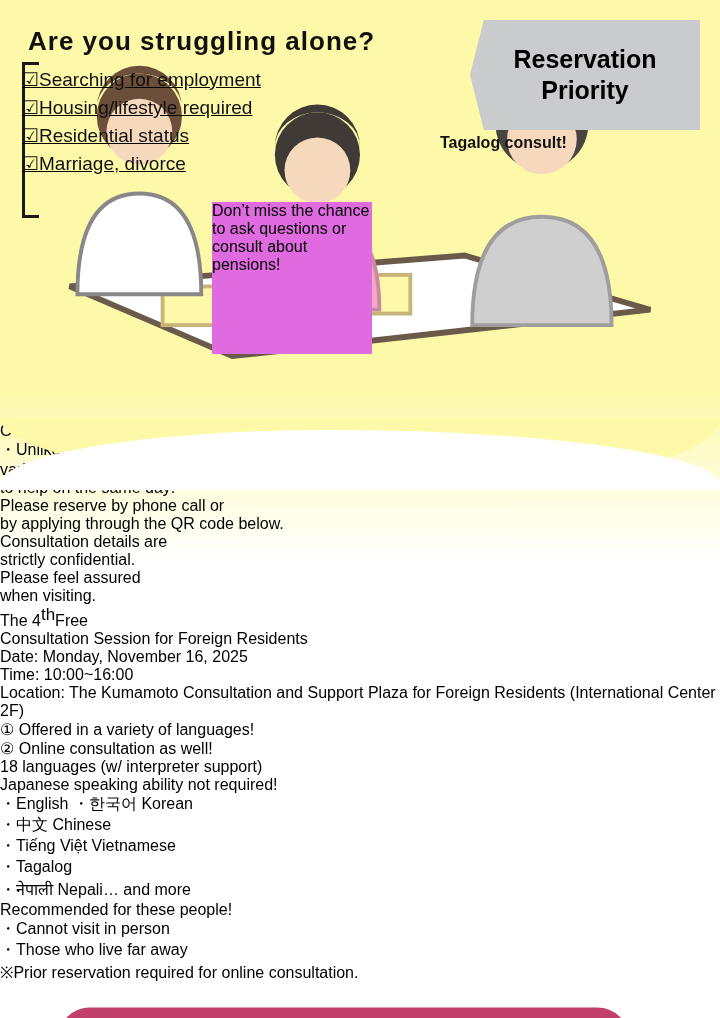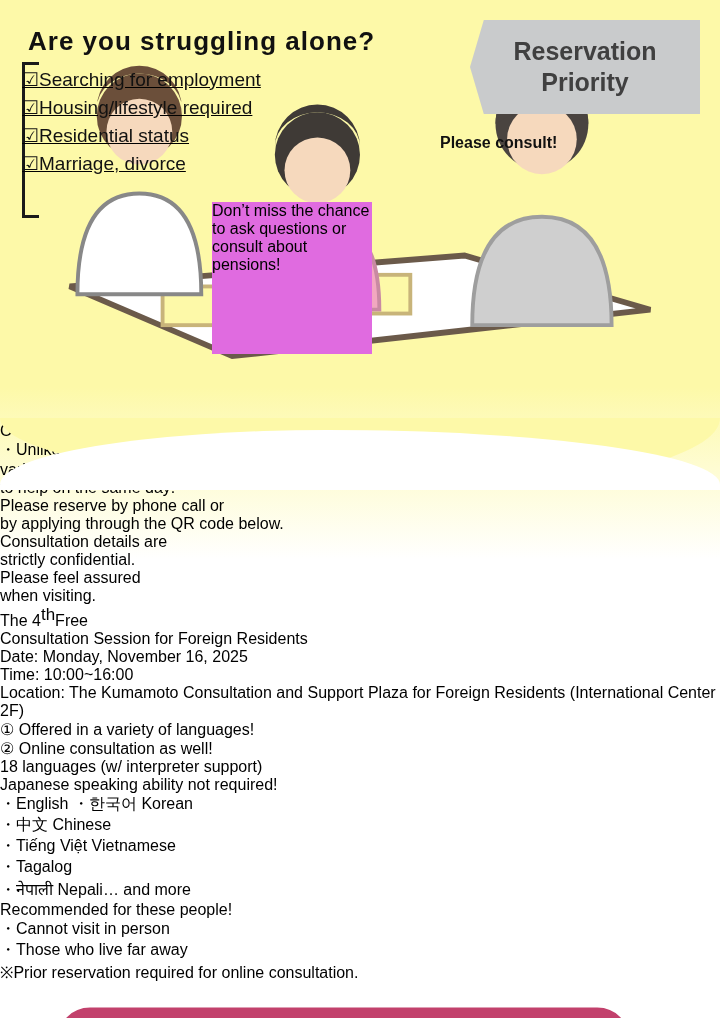--- a/index.html
+++ b/index.html
@@ -36,25 +36,25 @@
     position:absolute;left:22px;top:62px;width:14px;height:150px;
     border-left:3px solid #1a1a1a;border-top:3px solid #1a1a1a;border-bottom:3px solid #1a1a1a;
   }
   .checklist{
     position:absolute;left:22px;top:66px;width:420px;text-decoration:underline;
   }
   .checklist div{
     font-size:19px;color:#111;line-height:1.48;
   }
   .res-priority{
-    position:absolute;left:470px;top:20px;width:230px;height:94px;
+    position:absolute;left:470px;top:20px;width:230px;height:110px;
     background:#c9cbcc;
     clip-path:polygon(6% 0,100% 0,100% 100%,6% 100%,0 50%);
     display:flex;flex-direction:column;align-items:center;justify-content:center;
-    color:#404040;font-size:25px;font-weight:bold;line-height:1.25;
+    color:#000000;font-size:25px;font-weight:bold;line-height:1.25;
   }
   .please-consult{
     position:absolute;left:440px;top:133px;width:140px;
     font-size:16px;font-weight:bold;color:#111;line-height:1.25;
   }
 
   
   .starburst{
     position:absolute;left:212px;top:202px;width:160px;height:152px;
     background:#e06be0;
@@ -195,21 +195,21 @@
     <div>☑Searching for employment</div>
     <div>☑Housing/lifestyle required</div>
     <div>☑Residential status</div>
     <div>☑Marriage, divorce</div>
   </div>
 
   <div class="res-priority">
     <div>Reservation</div>
     <div>Priority</div>
   </div>
-  <div class="please-consult">Please consult!</div>
+  <div class="please-consult">Tagalog consult!</div>
 
   
   <svg class="people" viewBox="0 0 186 108">
 
     <path d="M18 74 L120 66 L168 80 L60 92 Z" fill="#ffffff" stroke="#6b5a4a" stroke-width="1.5"></path>
     <rect x="42" y="74" width="26" height="10" fill="#fdf9a8" stroke="#c8b47a" stroke-width="1"></rect>
     <rect x="80" y="71" width="26" height="10" fill="#fdf9a8" stroke="#c8b47a" stroke-width="1"></rect>
 
     <circle cx="36" cy="30" r="11" fill="#6b4f3a"></circle>
     <circle cx="36" cy="34" r="8.5" fill="#f6d9bd"></circle>

